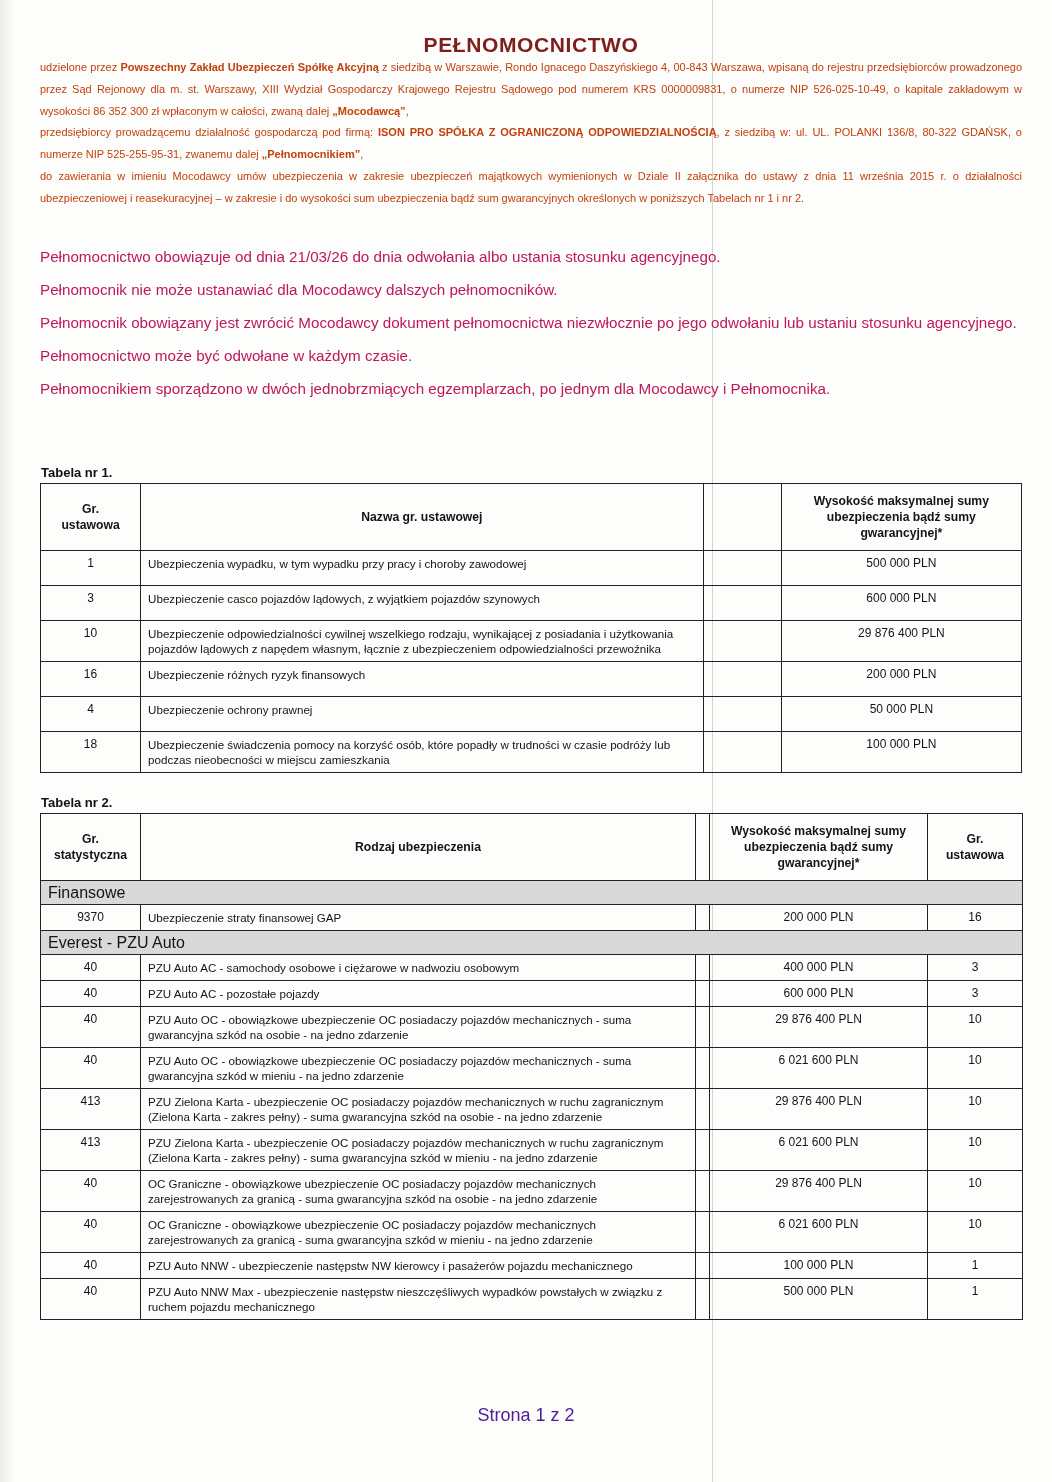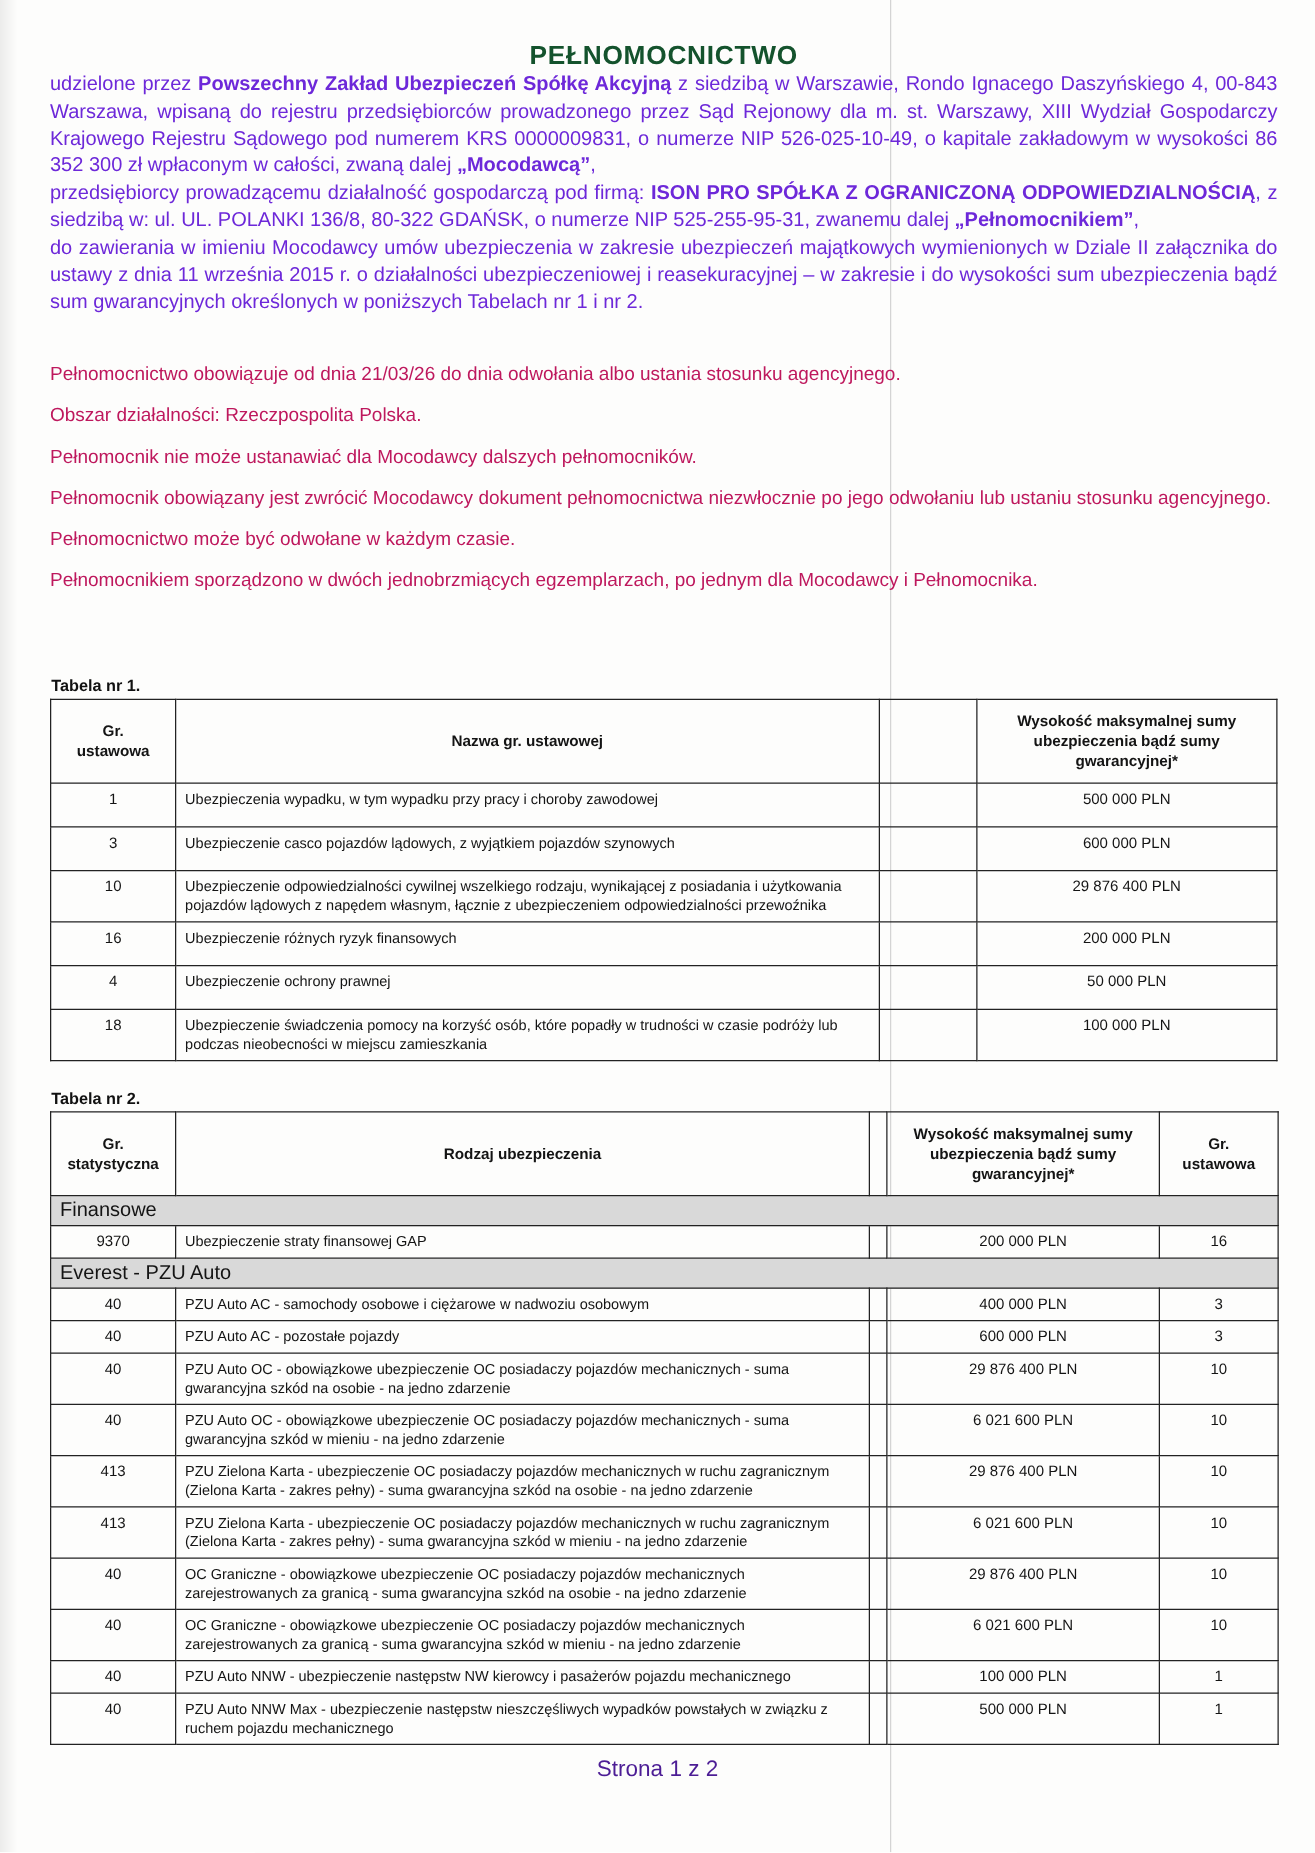--- a/index.html
+++ b/index.html
@@ -40,29 +40,29 @@
     top: 0;
     width: 982px;
   }
 
   h1.doc-title {
     font-size: 21px;
     font-weight: bold;
     letter-spacing: 0.6px;
     text-align: center;
     margin: 33px 0 0 0;
-    color: #14532d;
+    color: #7f1d1d;
   }
 
   p.para {
-    font-size: 16px;
+    font-size: 11px;
     line-height: 21.8px;
     text-align: justify;
     margin: 0;
-    color: #6d28d9;
+    color: #c2410c;
   }
   .para b { font-weight: bold; }
 
   .block-1 { margin-top: 53px; }
   .block-2 { margin-top: 22px; }
   .block-3 { margin-top: 23px; }
 
   .statements { margin-top: 32px; }
   .statements p {
     font-size: 15.2px;
@@ -155,21 +155,20 @@
     <h1 class="doc-title">PEŁNOMOCNICTWO</h1>
 
     <p class="para block-1"><span>udzielone przez </span><b>Powszechny Zakład Ubezpieczeń Spółkę Akcyjną</b><span> z siedzibą w Warszawie, Rondo Ignacego Daszyńskiego 4, 00-843 Warszawa, wpisaną do rejestru przedsiębiorców prowadzonego przez Sąd Rejonowy dla m. st. Warszawy, XIII Wydział Gospodarczy Krajowego Rejestru Sądowego pod numerem KRS 0000009831, o numerze NIP 526-025-10-49, o kapitale zakładowym w wysokości 86 352 300 zł wpłaconym w całości, zwaną dalej </span><b>„Mocodawcą”</b><span>,</span></p>
 
     <p class="para block-2"><span>przedsiębiorcy prowadzącemu działalność gospodarczą pod firmą: </span><b>ISON PRO SPÓŁKA Z OGRANICZONĄ ODPOWIEDZIALNOŚCIĄ</b><span>, z siedzibą w: ul. UL. POLANKI 136/8, 80-322 GDAŃSK, o numerze NIP 525-255-95-31, zwanemu dalej </span><b>„Pełnomocnikiem”</b><span>,</span></p>
 
     <p class="para block-3">do zawierania w imieniu Mocodawcy umów ubezpieczenia w zakresie ubezpieczeń majątkowych wymienionych w Dziale II załącznika do ustawy z dnia 11 września 2015 r. o działalności ubezpieczeniowej i reasekuracyjnej – w zakresie i do wysokości sum ubezpieczenia bądź sum gwarancyjnych określonych w poniższych Tabelach nr 1 i nr 2.</p>
 
     <div class="statements">
       <p>Pełnomocnictwo obowiązuje od dnia 21/03/26 do dnia odwołania albo ustania stosunku agencyjnego.</p>
-      <p>Obszar działalności: Rzeczpospolita Polska.</p>
       <p>Pełnomocnik nie może ustanawiać dla Mocodawcy dalszych pełnomocników.</p>
       <p class="wrap">Pełnomocnik obowiązany jest zwrócić Mocodawcy dokument pełnomocnictwa niezwłocznie po jego odwołaniu lub ustaniu stosunku agencyjnego.</p>
       <p>Pełnomocnictwo może być odwołane w każdym czasie.</p>
       <p>Pełnomocnikiem sporządzono w dwóch jednobrzmiących egzemplarzach, po jednym dla Mocodawcy i Pełnomocnika.</p>
     </div>
 
     <div class="tbl-caption cap-t1">Tabela nr 1.</div>
 
     <table class="doc-table">
       <colgroup>

